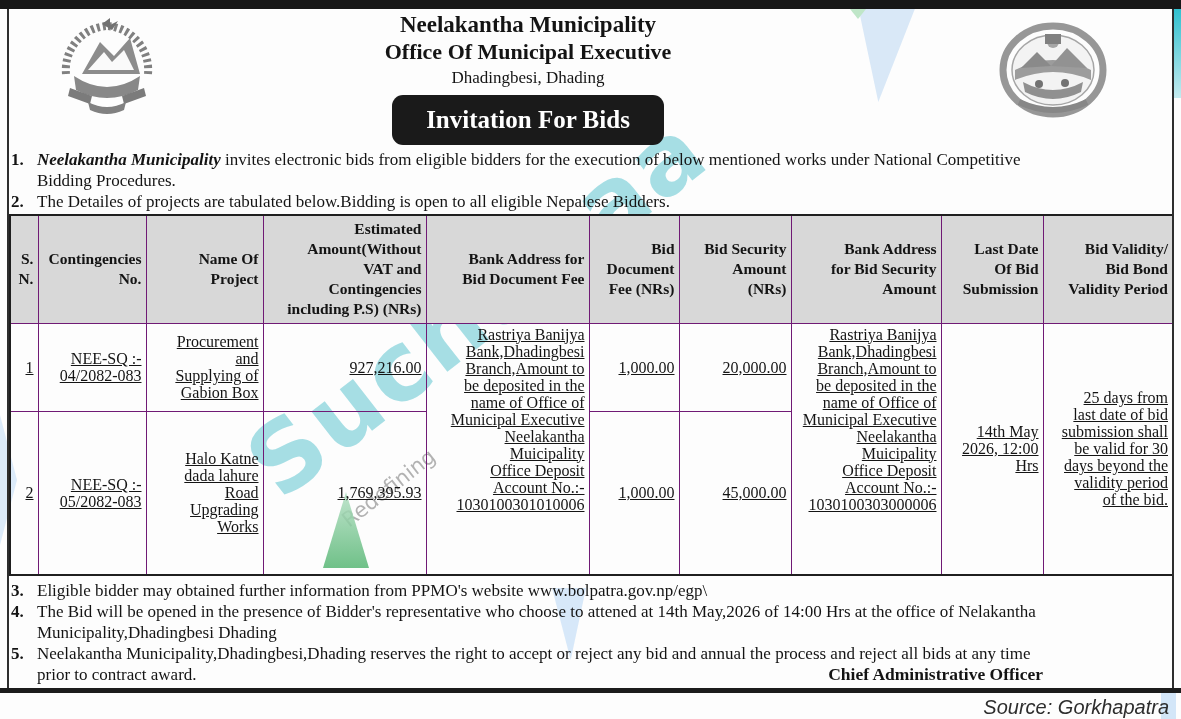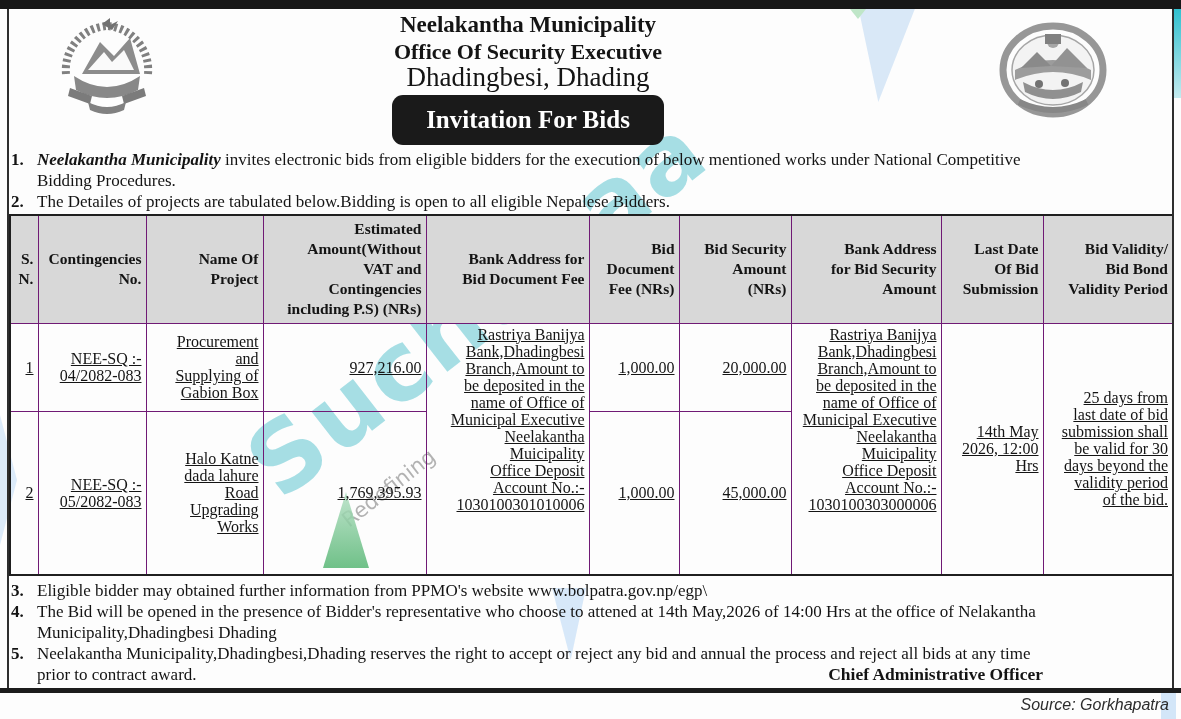--- a/index.html
+++ b/index.html
@@ -44,21 +44,21 @@
   .logo-right { left:993px; top:20px; }
 
   
   .doc {
     position:absolute; left:9px; top:9px; width:1038px; height:679px;
     z-index:2; padding-top:2px;border-radius:17px;
   }
   .center { text-align:center; }
   .org-name    { font-size:23px; font-weight:bold; line-height:27px; }
   .office-name { font-size:22px; font-weight:bold; line-height:27px; }
-  .location    { font-size:27px; line-height:25px; }
+  .location    { font-size:17px; line-height:25px; }
   .banner-wrap { text-align:center; margin:5px 0 4px 0; }
   .banner {
     display:inline-block; background:#1a1a1a; color:#fff; font-weight:bold;
     font-size:25px; line-height:36px; padding:7px 34px; border-radius:11px;
   }
   .pub-date { font-size:16px; font-weight:bold; line-height:20px; }
 
   .intro { margin:2px 2px 0 2px; font-size:17px; line-height:21px; }
   .n-row { display:flex; }
   .n-num { flex:none; width:26px; font-weight:bold; }
@@ -83,21 +83,21 @@
   tr.row-2 td { height:164px;margin-left:31px; }
 
   .notes { position:relative; margin:4px 2px 0 2px; font-size:17px; line-height:21px; }
   .signature {
     position:absolute; right:2px; bottom:0; font-weight:bold; font-size:17.5px;
     background:transparent;
   }
   .source-line {
     position:absolute; right:12px; top:696px; z-index:2;
     font-family:"Liberation Sans", sans-serif; font-style:italic;
-    font-size:16px; color:#2d2d2d;
+    font-size:20px; color:#2d2d2d;
   }
 </style>
 </head>
 <body>
 
 <div class="page">
 
   <div class="top-bar"></div>
   <div class="side-border-left"></div>
   <div class="side-border-right"></div>
@@ -141,21 +141,21 @@
       <rect x="52" y="14" width="16" height="10" fill="#6f6f6f"></rect>
       <path d="M30,62 Q60,78 90,62 L88,72 Q60,86 32,72 Z" fill="#828282"></path>
       <circle cx="46" cy="64" r="4" fill="#5f5f5f"></circle>
       <circle cx="72" cy="63" r="4" fill="#5f5f5f"></circle>
       <path d="M26,82 Q60,98 94,82" fill="none" stroke="#777" stroke-width="6"></path>
     </svg>
   </div>
 
   <div class="doc">
     <div class="center org-name">Neelakantha Municipality</div>
-    <div class="center office-name">Office Of Security Executive</div>
+    <div class="center office-name">Office Of Municipal Executive</div>
     <div class="center location">Dhadingbesi, Dhading</div>
     <div class="banner-wrap">
       <span class="banner">Invitation For Bids</span>
     </div>
 
     <div class="intro">
       <div class="n-row">
         <span class="n-num">1.</span>
         <span class="n-txt"><span class="lead">Neelakantha Municipality</span><span> invites electronic bids from eligible bidders for the execution of below mentioned works under National Competitive Bidding Procedures.</span></span>
       </div>

